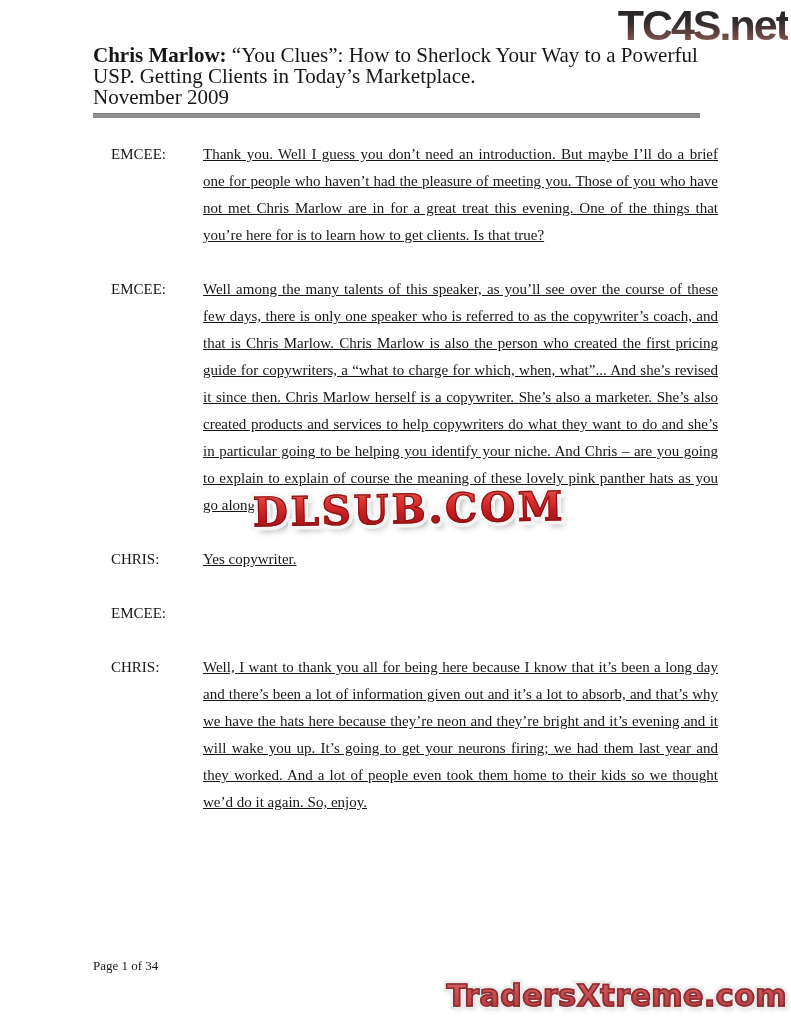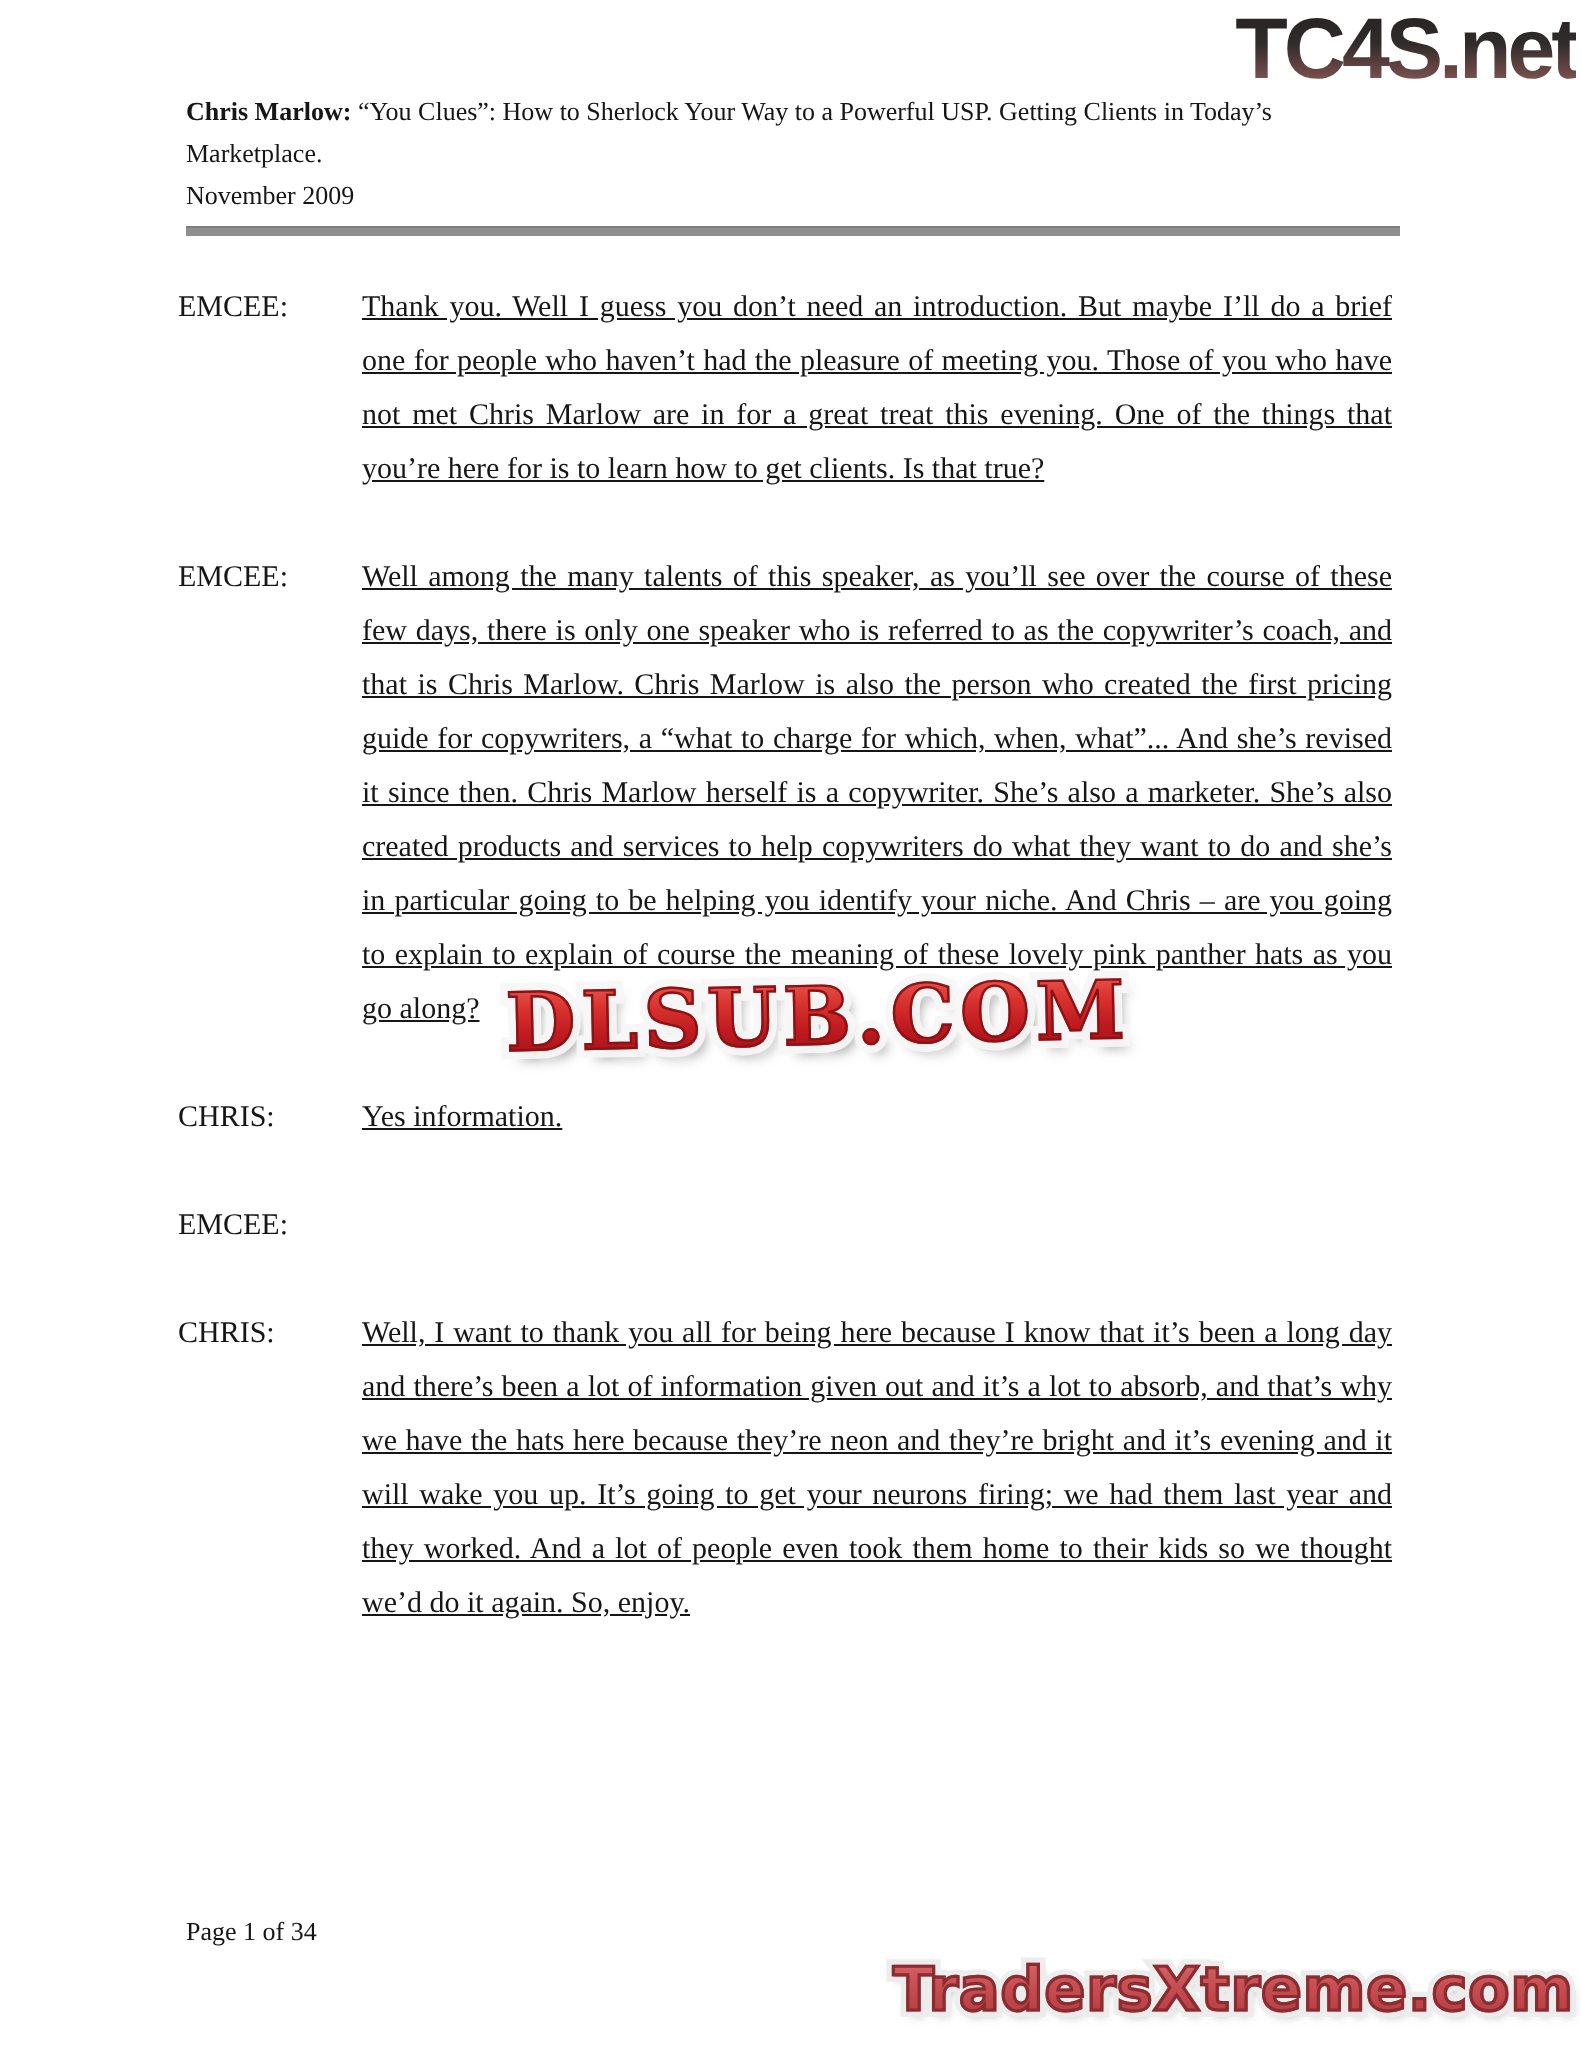--- a/index.html
+++ b/index.html
@@ -4,27 +4,27 @@
 <style>
   * { margin:0; padding:0; box-sizing:border-box; }
   html,body { background:#ffffff; }
   .page {
     position:relative; width:791px; height:1024px; background:#ffffff;
     overflow:hidden; font-family:"Liberation Serif", serif; color:#161616;
   }
 
   
   .header { position:absolute; left:93px; top:45px; width:607px;
-            font-size:13px; line-height:21px; }
+            font-size:21px; line-height:21px; }
   .header .title-author { font-weight:bold; }
   .header .rule { height:5px; background:#8f8f8f; margin-top:5px;
                   border-top:1px solid #7c7c7c; }
 
   
-  .transcript { position:absolute; left:89px; top:141px; width:607px;
+  .transcript { position:absolute; left:111px; top:141px; width:607px;
                 font-size:15px; }
   .entry { display:flex; line-height:27px; margin-bottom:27px; }
   .speaker { flex:0 0 92px; }
   .speech { flex:1 1 auto; text-align:justify;text-decoration:underline; }
   .entry.inline { display:block; }
   .entry.inline .speaker { margin-right:5px; }
 
   
   .footer { position:absolute; left:93px; top:958px; font-size:13px; }
 
@@ -95,21 +95,21 @@
     </div>
 
 
     <div class="entry">
       <span class="speaker">EMCEE:</span>
       <span class="speech">Well among the many talents of this speaker, as you’ll see over the course of these few days, there is only one speaker who is referred to as the copywriter’s coach, and that is Chris Marlow. Chris Marlow is also the person who created the first pricing guide for copywriters, a “what to charge for which, when, what”... And she’s revised it since then. Chris Marlow herself is a copywriter. She’s also a marketer. She’s also created products and services to help copywriters do what they want to do and she’s in particular going to be helping you identify your niche. And Chris – are you going to explain to explain of course the meaning of these lovely pink panther hats as you go along?</span>
     </div>
 
     <div class="entry">
       <span class="speaker">CHRIS:</span>
-      <span class="speech">Yes information.</span>
+      <span class="speech">Yes copywriter.</span>
     </div>
 
     <div class="entry">
       <span class="speaker">EMCEE:</span>
     </div>
 
     <div class="entry">
       <span class="speaker">CHRIS:</span>
       <span class="speech">Well, I want to thank you all for being here because I know that it’s been a long day and there’s been a lot of information given out and it’s a lot to absorb, and that’s why we have the hats here because they’re neon and they’re bright and it’s evening and it will wake you up. It’s going to get your neurons firing; we had them last year and they worked. And a lot of people even took them home to their kids so we thought we’d do it again. So, enjoy.</span>
     </div>

